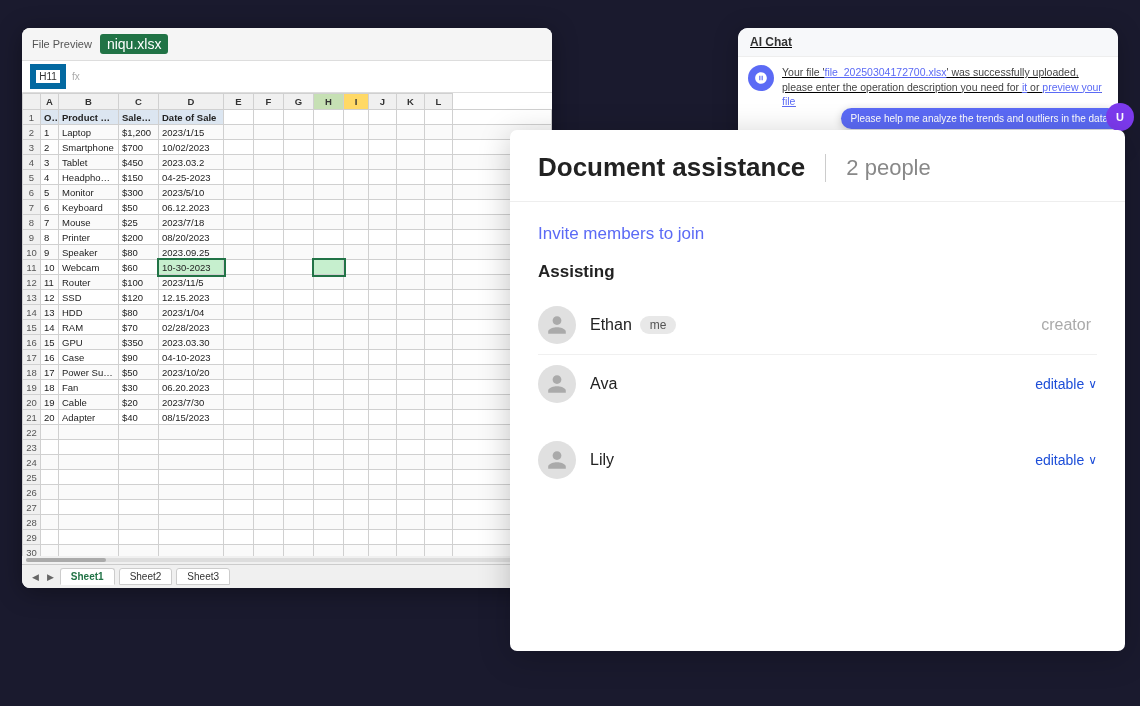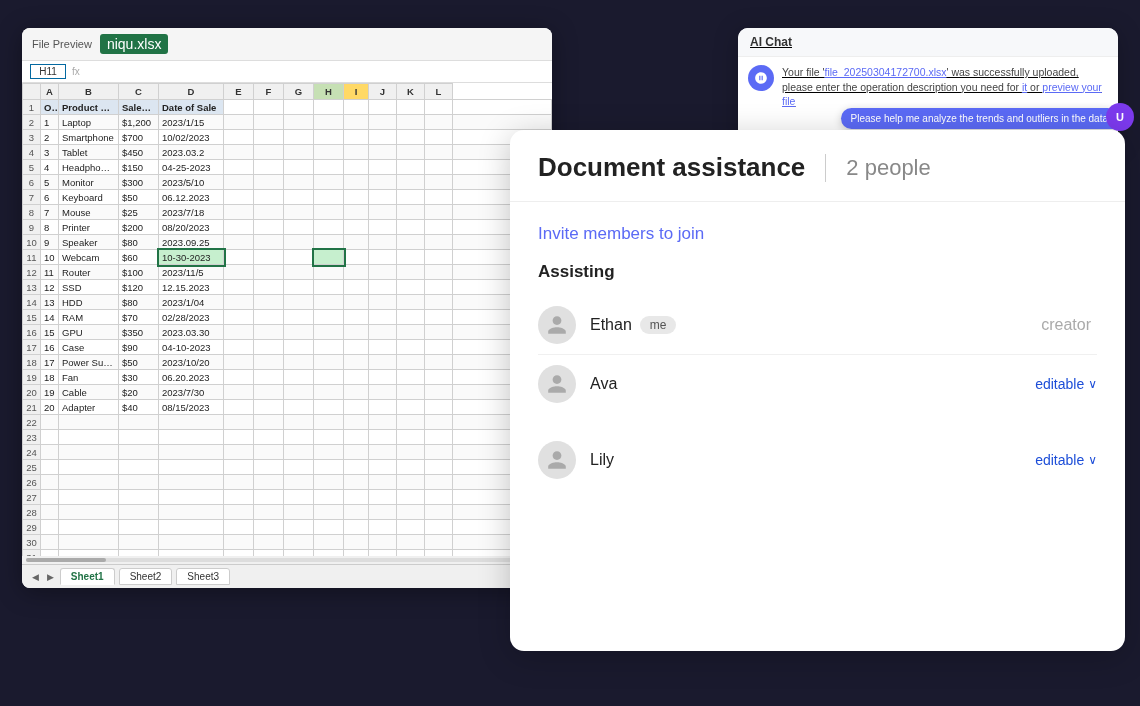--- a/index.html
+++ b/index.html
@@ -54,21 +54,21 @@
       padding: 3px 8px;
       display: flex;
       align-items: center;
       gap: 6px;
       flex-shrink: 0;
     }
     .sp-cell-ref {
       font-size: 10px;
       color: #333;
       width: 36px;
-      border: 1px solid #0369a1;
+      border: 6px solid #0369a1;
       padding: 1px 3px;
       text-align: center;
     }
 
     .sp-table-container {
       flex: 1;
       overflow: hidden;
       position: relative;
     }
 
@@ -242,21 +242,21 @@
     }
 
     
     .doc-assist-panel {
       position: absolute;
       top: 130px;
       left: 510px;
       right: 15px;
       bottom: 55px;
       background: #fff;
-      border-radius: 14px;
+      border-radius: 7px;
       box-shadow: 0 6px 32px rgba(0,0,0,0.22);
       overflow: hidden;
       display: flex;
       flex-direction: column;
     }
 
     .da-header {
       padding: 22px 28px 18px 28px;
       border-bottom: 1px solid #eee;
       display: flex;

